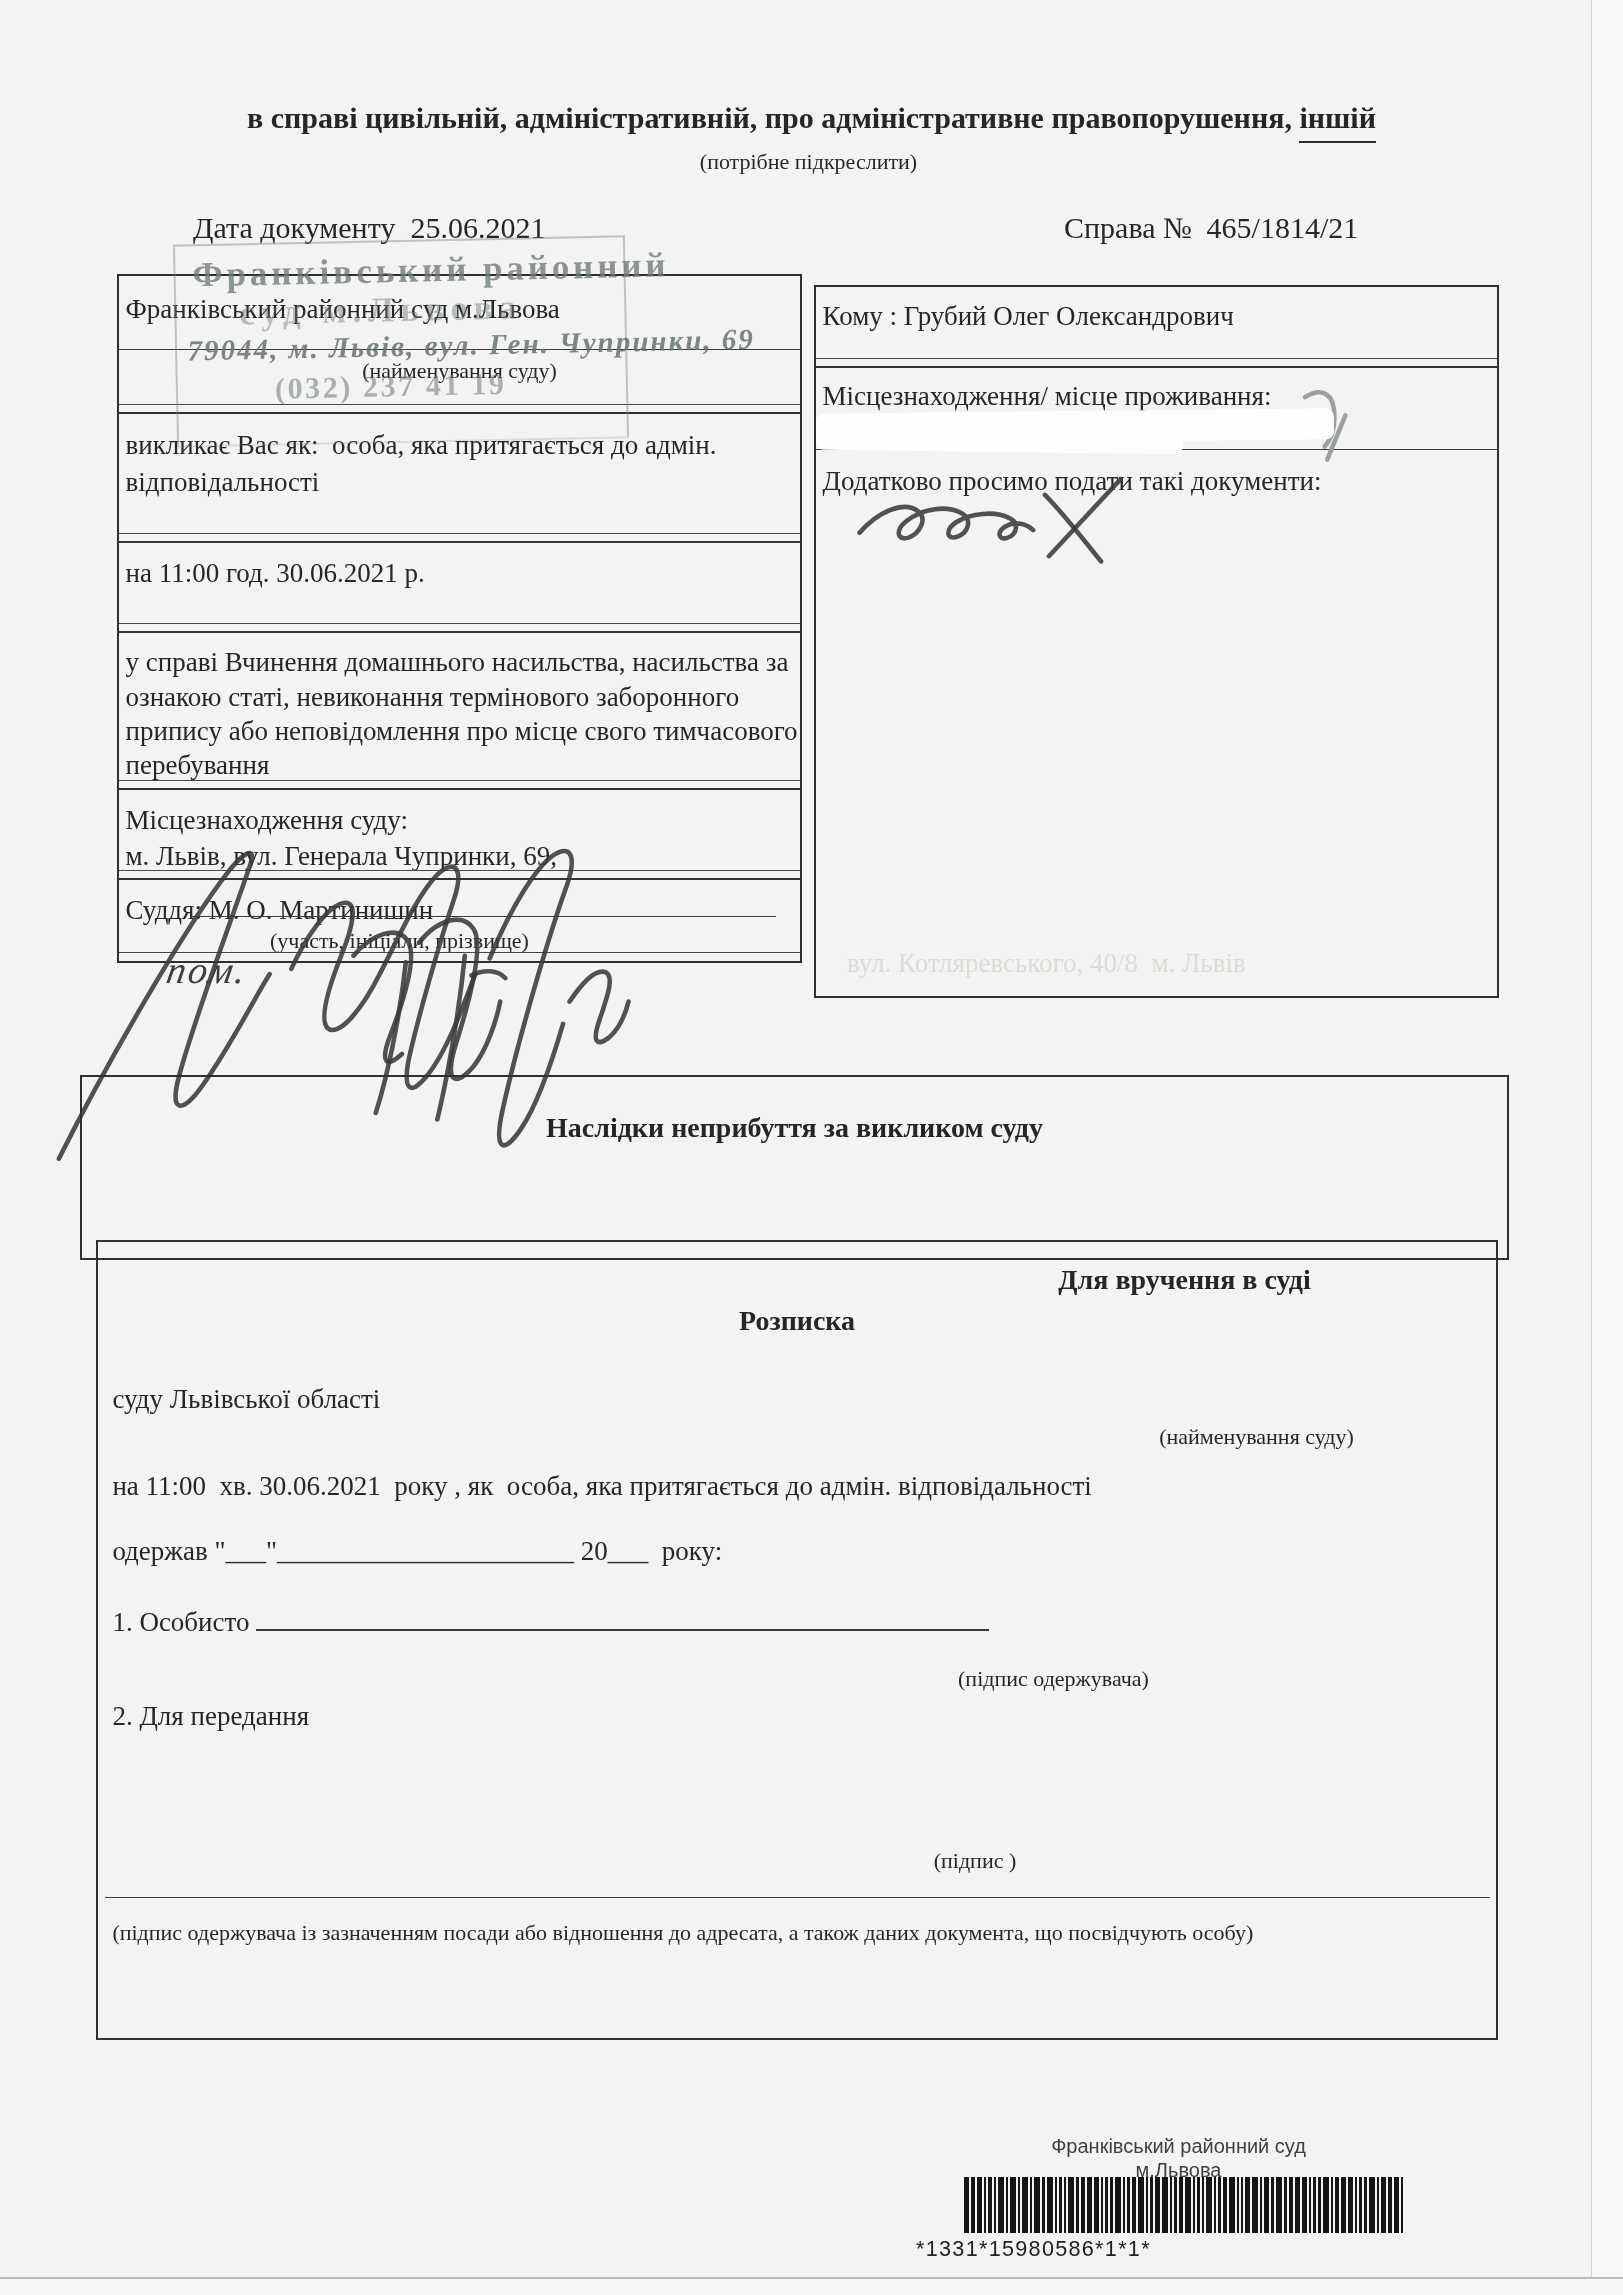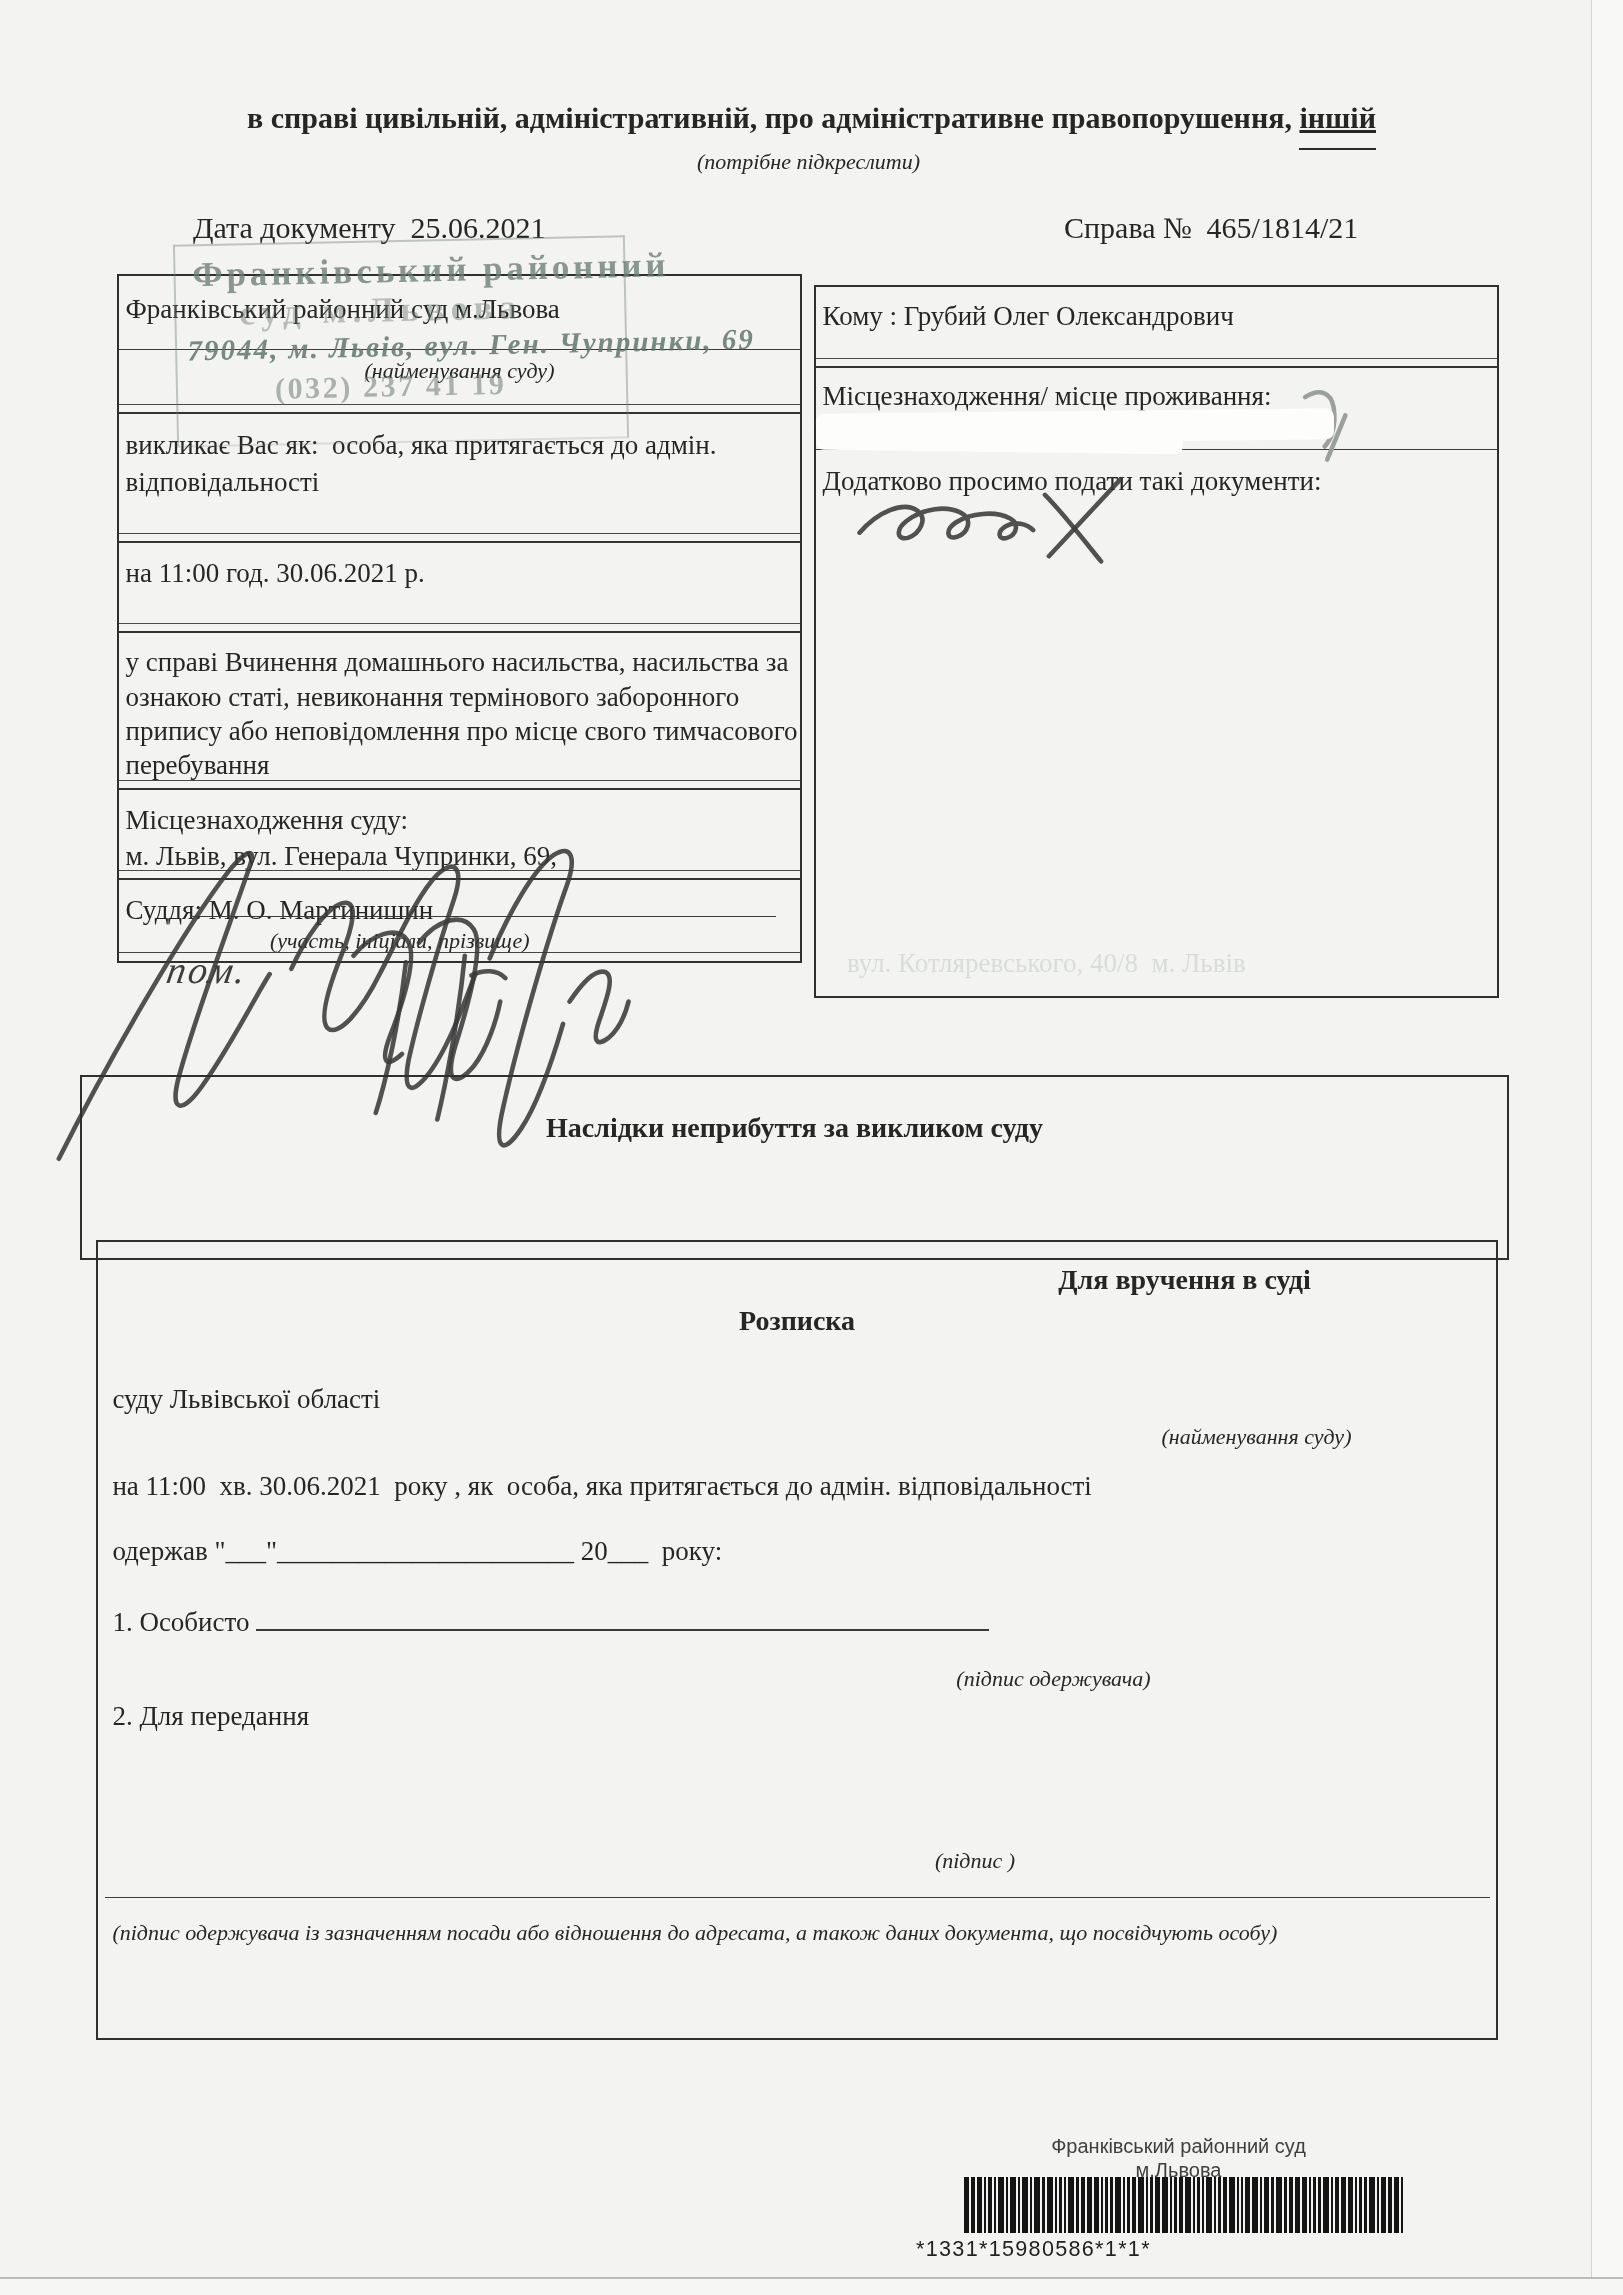--- a/index.html
+++ b/index.html
@@ -6,21 +6,21 @@
   html,body { background:#e9e9e7; }
   .page {
     position:relative; width:1623px; height:2295px;
     background:#f3f3f1;
     font-family:"Liberation Serif","DejaVu Serif",serif;
     color:#262626; overflow:hidden;
   }
   .t { white-space:pre-wrap; }
   .abs { position:absolute; }
   .b { font-weight:bold; }
-  .i { font-style:italic; }
+  .i { }
   .center { text-align:center; }
   .fs41 { font-size:27px; line-height:1.2; }
   .fs46 { font-size:30px; }
   .fs43 { font-size:28px; }
   .fs34 { font-size:22px; }
   .rule { position:absolute; left:0; right:0; border-top:1.3px solid #3c3c3c; }
   .dblrule { position:absolute; left:0; right:0; height:9.8px;
              border-top:1.3px solid #4a4a4a; border-bottom:2px solid #333; }
   .box { position:absolute; border:2px solid #2f2f2f; background:transparent; }
   .box-thick { border-width:2.6px; }
@@ -43,21 +43,21 @@
                 background:#f8f8f6; border-left:1.3px solid #d3d3cf; }
   .edge-bottom { position:absolute; left:0; top:2277px; width:1623px; height:19px;
                  background:#f6f6f4; border-top:2px solid #bcbcb8; }
   .sans { font-family:"Liberation Sans","DejaVu Sans",sans-serif; }
   .barcode-wrap { position:absolute; left:916px; top:2177px; width:537px; }
   .bars { display:flex; justify-content:center; align-items:stretch; height:56px; }
   .bars div { background:#141414; margin-right:2px; }
   svg { position:absolute; overflow:visible; }
   .hw { stroke:#3a3a3a; stroke-width:7; fill:none; stroke-linecap:round; opacity:0.88; }
   .hw-gray { stroke:#9aa09c; stroke-width:7; fill:none; stroke-linecap:round; }
-  .uword { border-bottom:2px solid #2b2b2b; padding-bottom:14px;text-decoration:underline; }
+  .uword { border-bottom:2px solid #2b2b2b; padding-bottom:7px; }
 </style>
 </head>
 <body>
 
 <div class="page">
 
   <div class="edge-right"></div>
   <div class="edge-bottom"></div>
 
   <div class="abs b fs46 center" style="left:0; top:101px; width:1623px;">

